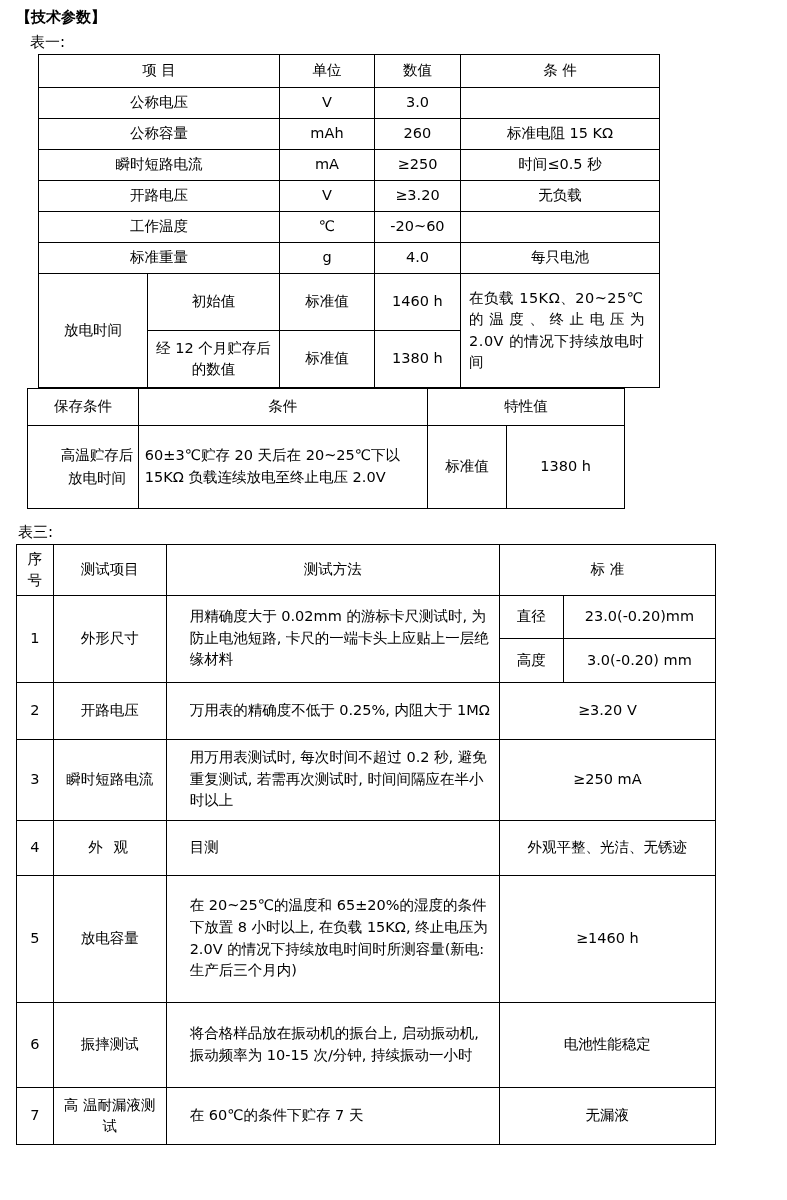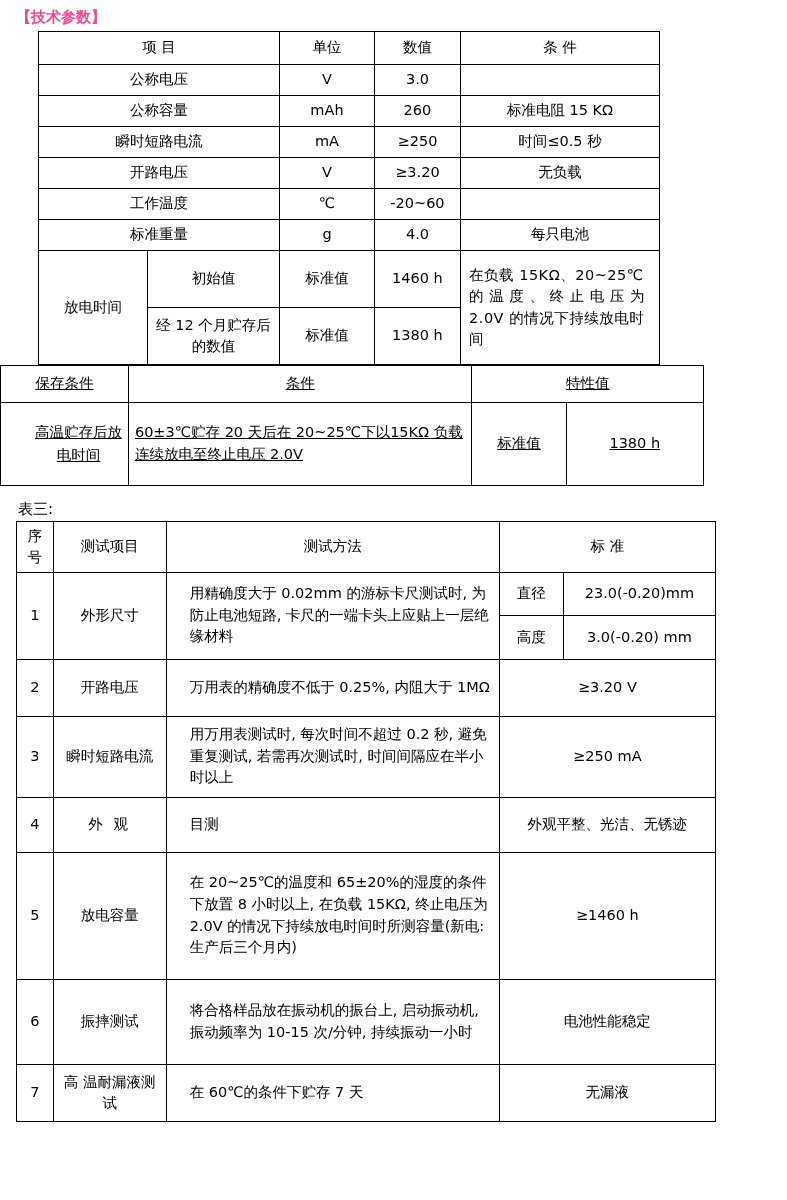--- a/index.html
+++ b/index.html
@@ -29,39 +29,40 @@
     padding:3px 4px;
     vertical-align:middle;
     text-align:center;
     line-height:1.45;
   }
   .t1{margin-left:38px;width:622px;}
   .t1 td{height:24px;}
   .t1 .hdr td{height:26px;}
   .t1 .disc-label{letter-spacing:0px;}
   .t1 .cond-cell{text-align:left;padding-left:8px;letter-spacing:0.5px;}
-  .t2{margin-left:0;width:704px;text-decoration:underline;}
+  .t2{margin-left:27px;width:598px;}
   .t2 td{height:26px;}
   .t2 .left{text-align:left;padding:19px 6px;line-height:1.5;}
   .t2 .two-line{line-height:1.55;padding-left:32px;}
   .t3{margin-left:16px;width:700px;}
   .t3 td{padding:4px 5px;}
   .t3 .m{text-align:left;padding-left:23px;line-height:1.5;}
   .t3 .seq{width:26px;}
   .t3 .item{width:104px;}
   .t3 .std{width:196px;}
   .t3 .nb{letter-spacing:3px;margin-top:25px;}
 </style>
 </head>
 <body>
 
 <div class="page">
 
-  <div class="title" style="color: #ec4899;">【技术参数】</div>
-
+  <div class="title" style="color: #000000;">【技术参数】</div>
+
+  <div class="caption">表一:</div>
   <table class="t1">
     <tbody>
         <tr class="hdr">
       <td colspan="2" style="width:246px">项  目</td>
       <td style="width:92px">单位</td>
       <td style="width:80px">数值</td>
       <td style="width:204px">条   件</td>
     </tr>
 
     <tr>

